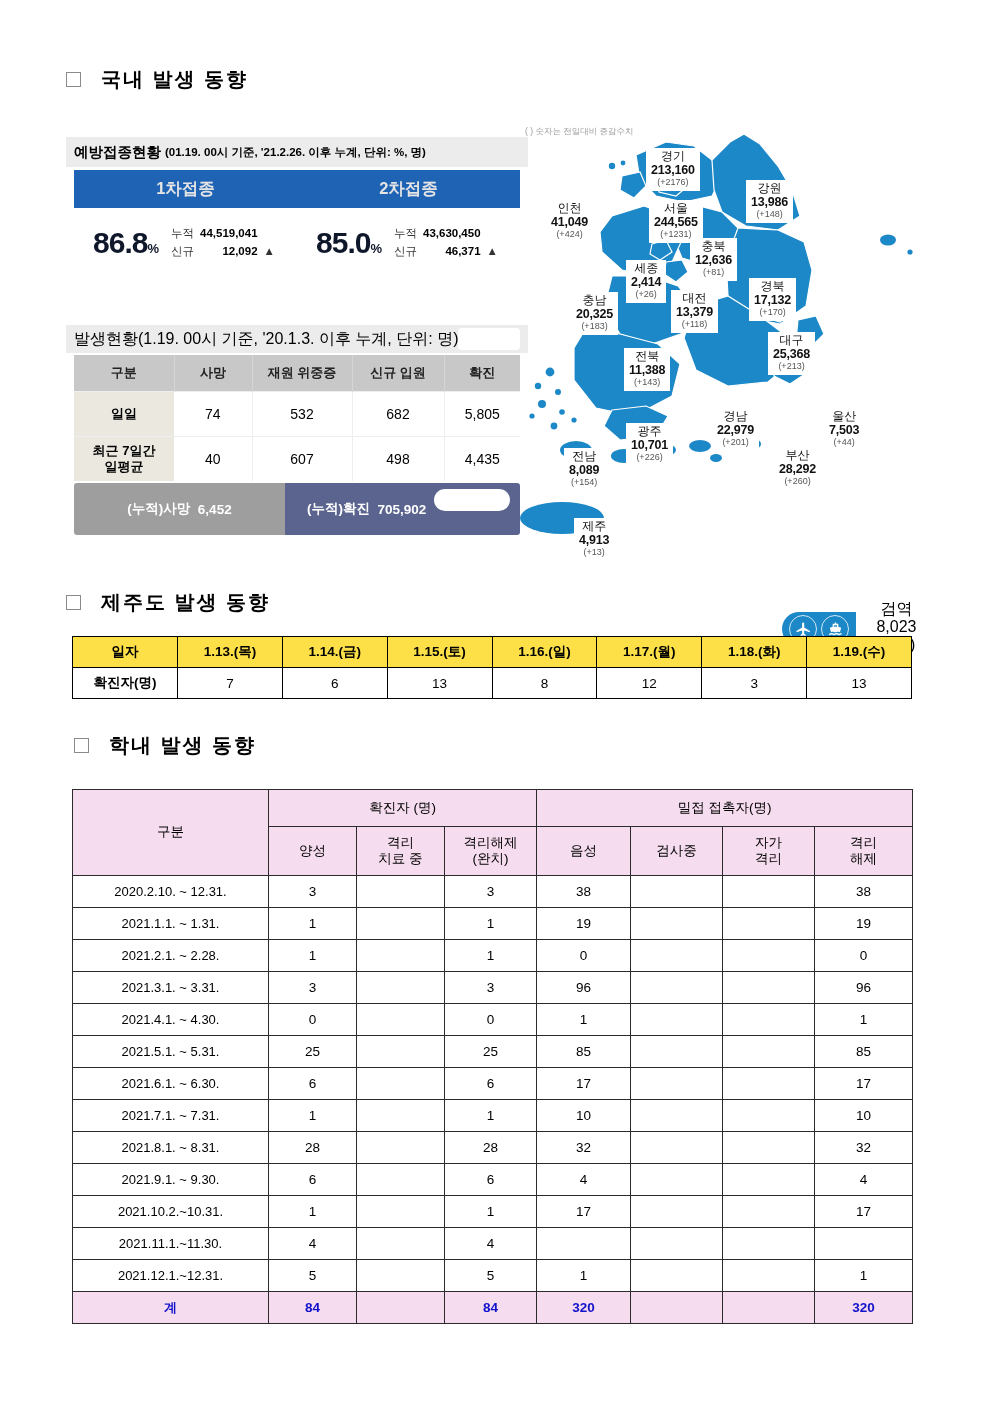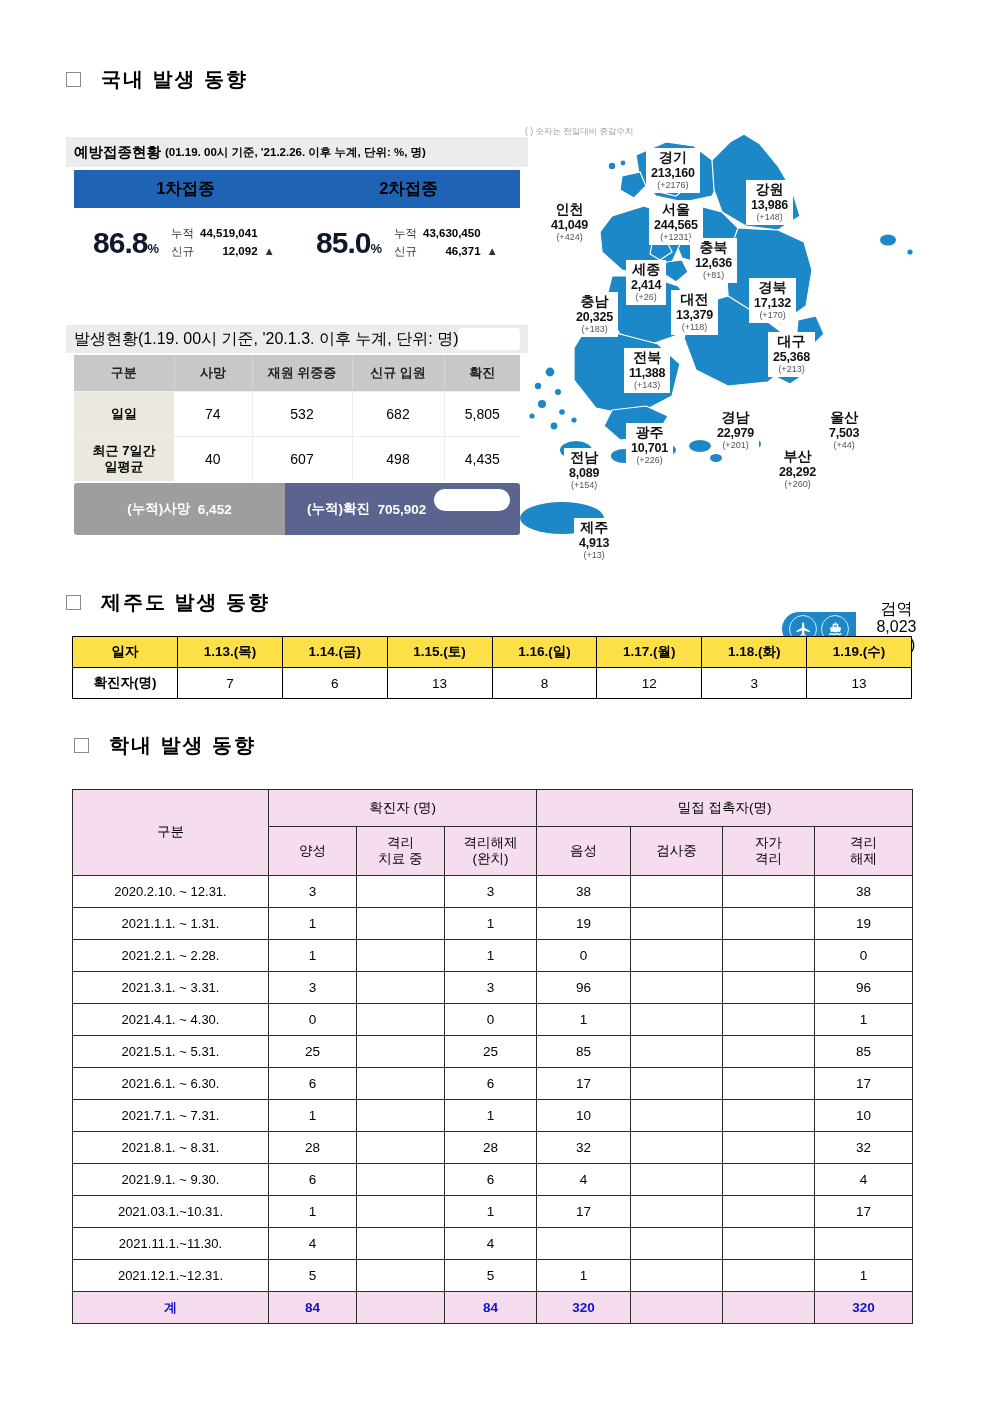--- a/index.html
+++ b/index.html
@@ -52,21 +52,21 @@
   .card-title-bar .t-strong { font-size: 14.5px; font-weight: bold; }
   .card-title-bar .t-sub { font-size: 11.5px; margin-left: 4px; font-weight: bold; }
   .vax-header {
     display: flex;
     background: #1f63b5;
     height: 38px;
     margin: 3px 8px 0 8px;
   }
   .vax-header > div {
     flex: 1;
-    color: #000000;
+    color: #e5e5e5;
     font-weight: bold;
     font-size: 16.5px;
     display: flex;
     align-items: center;
     justify-content: center;
   }
   .vax-body {
     display: flex;
     background: #fff;
     margin: 0 8px;
@@ -191,21 +191,21 @@
   }
   #kr-map { position: absolute; left: 0; top: 0; }
   .mlabel {
     position: absolute;
     background: #fff;
     text-align: center;
     padding: 2px 5px 3px 5px;
     line-height: 1.12;
     white-space: nowrap;
   }
-  .mlabel .nm { font-size: 14px; font-weight: bold; color: #111; display: block; }
+  .mlabel .nm { font-size: 12px; font-weight: normal; color: #111; display: block; }
   .mlabel .vl { font-size: 12.5px; font-weight: bold; color: #111; display: block; letter-spacing: -0.2px; }
   .mlabel .dl { font-size: 9px; color: #555; display: block; }
   .quar-pill {
     position: absolute;
     left: 266px; top: 492px;
     width: 148px; height: 34px;
     background: #1d88c7;
     border-radius: 17px;
     display: flex;
     align-items: center;
@@ -723,21 +723,21 @@
         <td class="period">2021.9.1. ~  9.30.</td>
         <td>6</td>
         <td></td>
         <td>6</td>
         <td>4</td>
         <td></td>
         <td></td>
         <td>4</td>
       </tr>
       <tr>
-        <td class="period">2021.03.1.~10.31.</td>
+        <td class="period">2021.10.2.~10.31.</td>
         <td>1</td>
         <td></td>
         <td>1</td>
         <td>17</td>
         <td></td>
         <td></td>
         <td>17</td>
       </tr>
       <tr>
         <td class="period">2021.11.1.~11.30.</td>

